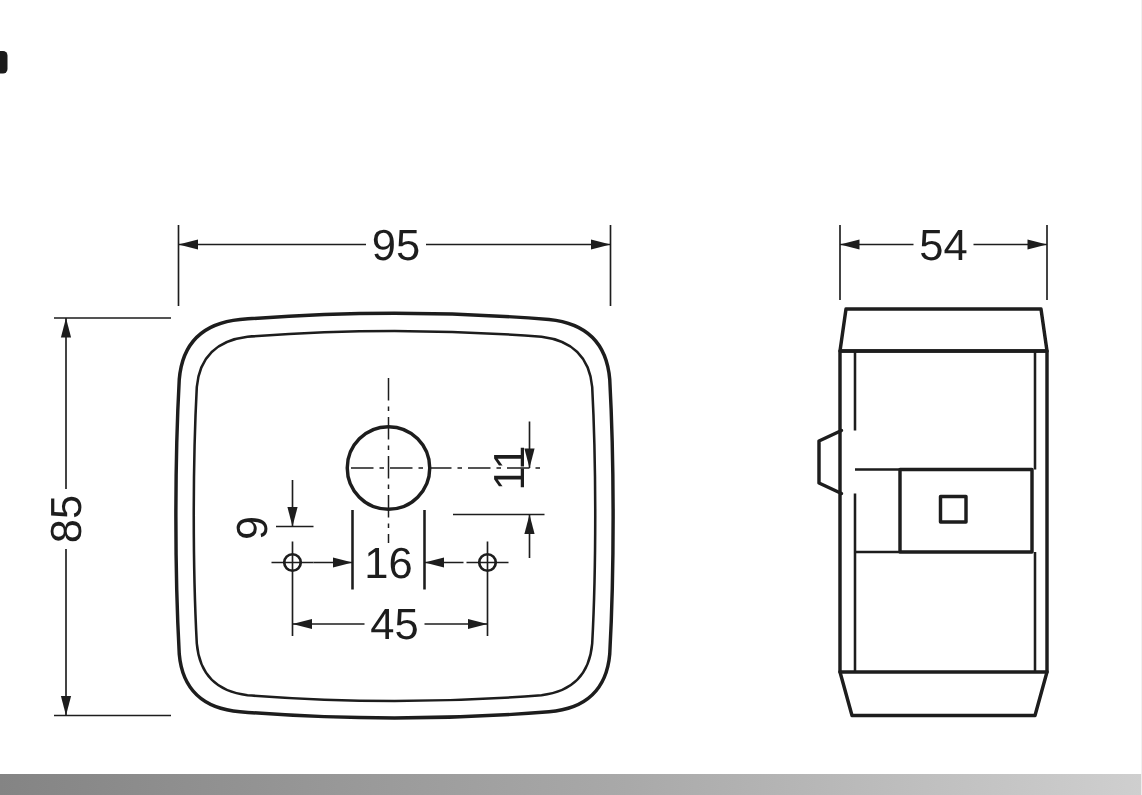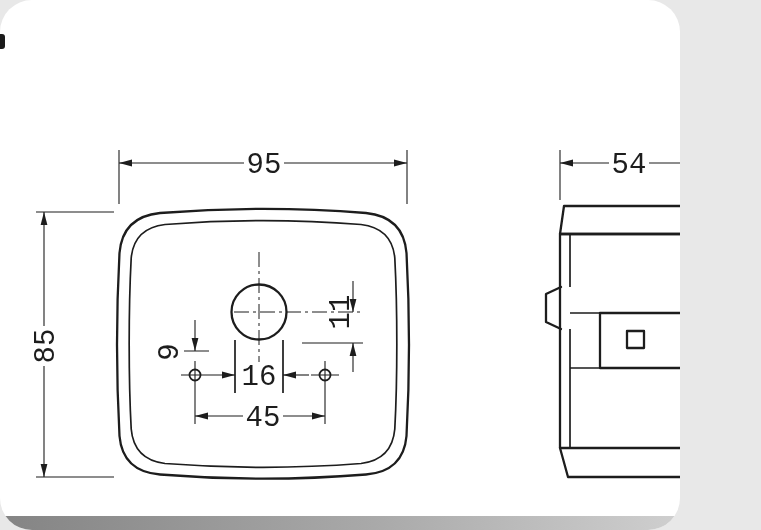--- a/index.html
+++ b/index.html
@@ -1,18 +1,18 @@
 <!DOCTYPE html>
 <html><head>
 <meta charset="utf-8">
 <style>
   html,body{margin:0;padding:0;background:#e8e8e8;}
   .stage{
-    position:relative;width:680px;height:530px;background:#ffffff;
-    overflow:hidden;font-family:Liberation Mono, monospace;border-radius:32px;
+    position:relative;width:761px;height:530px;background:#ffffff;
+    overflow:hidden;font-family:Liberation Sans, sans-serif;
   }
   svg{display:block;position:absolute;left:0;top:0;}
   .outline{fill:none;stroke-width:2.3;stroke-linecap:round;stroke-linejoin:round;}
   .inner{fill:none;stroke-width:1.7;}
   .dim{fill:none;stroke-width:1.1;}
   .obj{fill:none;stroke-width:1.7;}
   .cl{fill:none;stroke-width:1;stroke-dasharray:15 4 3 4;}
   .hole{fill:#ffffff;stroke-width:1.8;}
   .t{font-size:29px;fill:#1d1d1d;stroke:none;text-anchor:middle;}
   #arr path{fill:#1d1d1d;stroke:none;}

